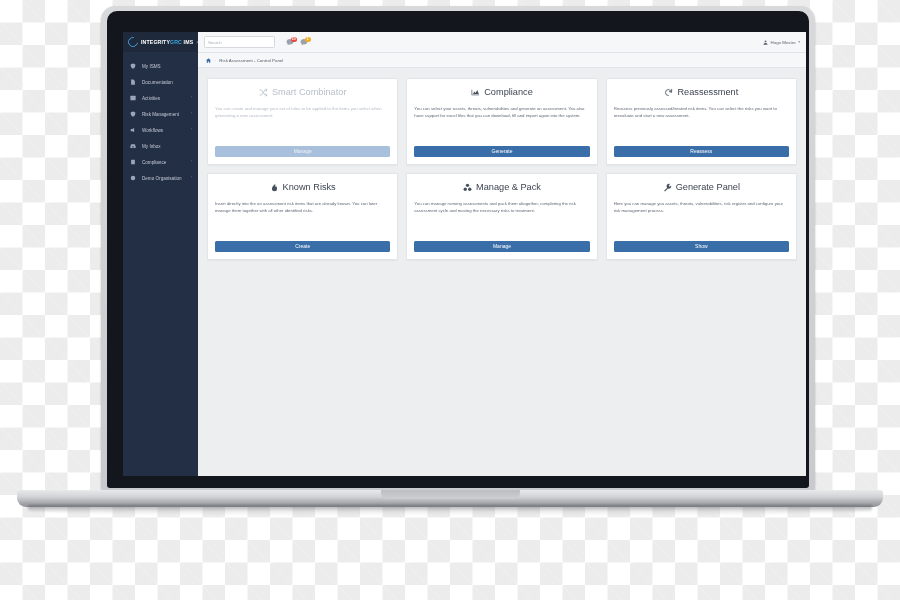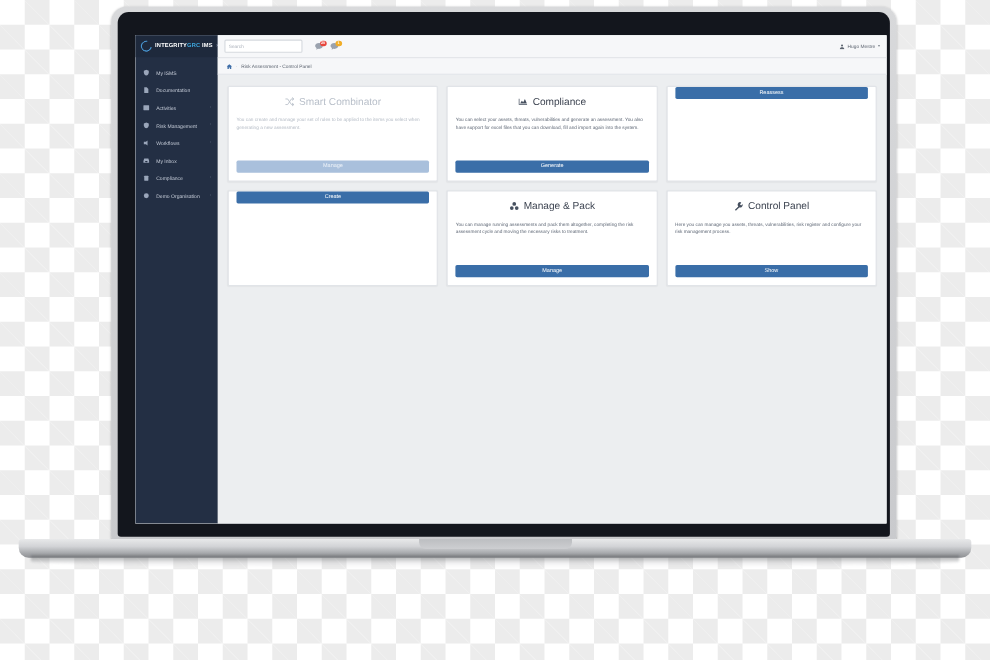--- a/index.html
+++ b/index.html
@@ -506,26 +506,49 @@
                   <span>Compliance</span>
                 </div>
                 <div class="card-desc">You can select your assets, threats, vulnerabilities and generate an assessment. You also have support for excel files that you can download, fill and import again into the system.</div>
               </div>
               <div class="card-footer">
                 <button class="card-btn">Generate</button>
               </div>
             </div>
 
             <div class="card">
+              <div class="card-body">
+                <div class="card-title">
+                  <span class="ct-icon">
+                    <svg viewBox="0 0 16 16" fill="none" stroke="currentColor" stroke-width="1.5" stroke-linecap="round">
+                        <path d="M13.2 8.2A5.3 5.3 0 1 0 7.6 13.4"></path>
+                        <path d="M13.6 2.4v4.1H9.5"></path>
+                      </svg>
+                  </span>
+                  <span>Reassessment</span>
+                </div>
+                <div class="card-desc">Reassess previously assessed/treated risk items. You can select the risks you want to reevaluate and start a new assessment.</div>
+              </div>
               <div class="card-footer">
                 <button class="card-btn">Reassess</button>
               </div>
             </div>
 
             <div class="card">
+              <div class="card-body">
+                <div class="card-title">
+                  <span class="ct-icon">
+                    <svg viewBox="0 0 16 16" fill="currentColor">
+                        <path d="M9 .5C9 3 7 3.6 5.6 5.4 4.3 7 3.5 8.4 3.5 10a4.5 4.5 0 0 0 9 0c0-2-1-3.6-2.2-5 .2 1.3-.3 2.2-1 2.4.5-2.4-.1-4.9-.3-6.9z"></path>
+                      </svg>
+                  </span>
+                  <span>Known Risks</span>
+                </div>
+                <div class="card-desc">Insert directly into the an assessment risk items that are already known. You can later manage them together with all other identified risks.</div>
+              </div>
               <div class="card-footer">
                 <button class="card-btn">Create</button>
               </div>
             </div>
 
             <div class="card">
               <div class="card-body">
                 <div class="card-title">
                   <span class="ct-icon">
                     <svg viewBox="0 0 16 16" fill="currentColor">
@@ -544,21 +567,21 @@
             </div>
 
             <div class="card">
               <div class="card-body">
                 <div class="card-title">
                   <span class="ct-icon">
                     <svg viewBox="0 0 16 16" fill="currentColor">
                         <path d="M11.4 1.3a4.3 4.3 0 0 0-4 7.1L2 13.8l1.5 1.5 5.4-5.4a4.3 4.3 0 0 0 5.4-5.6l-2.3 2.3-1.9-1.9 2.3-2.3a4.3 4.3 0 0 0-1-.1z"></path>
                       </svg>
                   </span>
-                  <span>Control Panel</span>
+                  <span>Generate Panel</span>
                 </div>
                 <div class="card-desc">Here you can manage you assets, threats, vulnerabilities, risk register and configure your risk management process.</div>
               </div>
               <div class="card-footer">
                 <button class="card-btn">Show</button>
               </div>
             </div>
 
           </div>
         </div>

